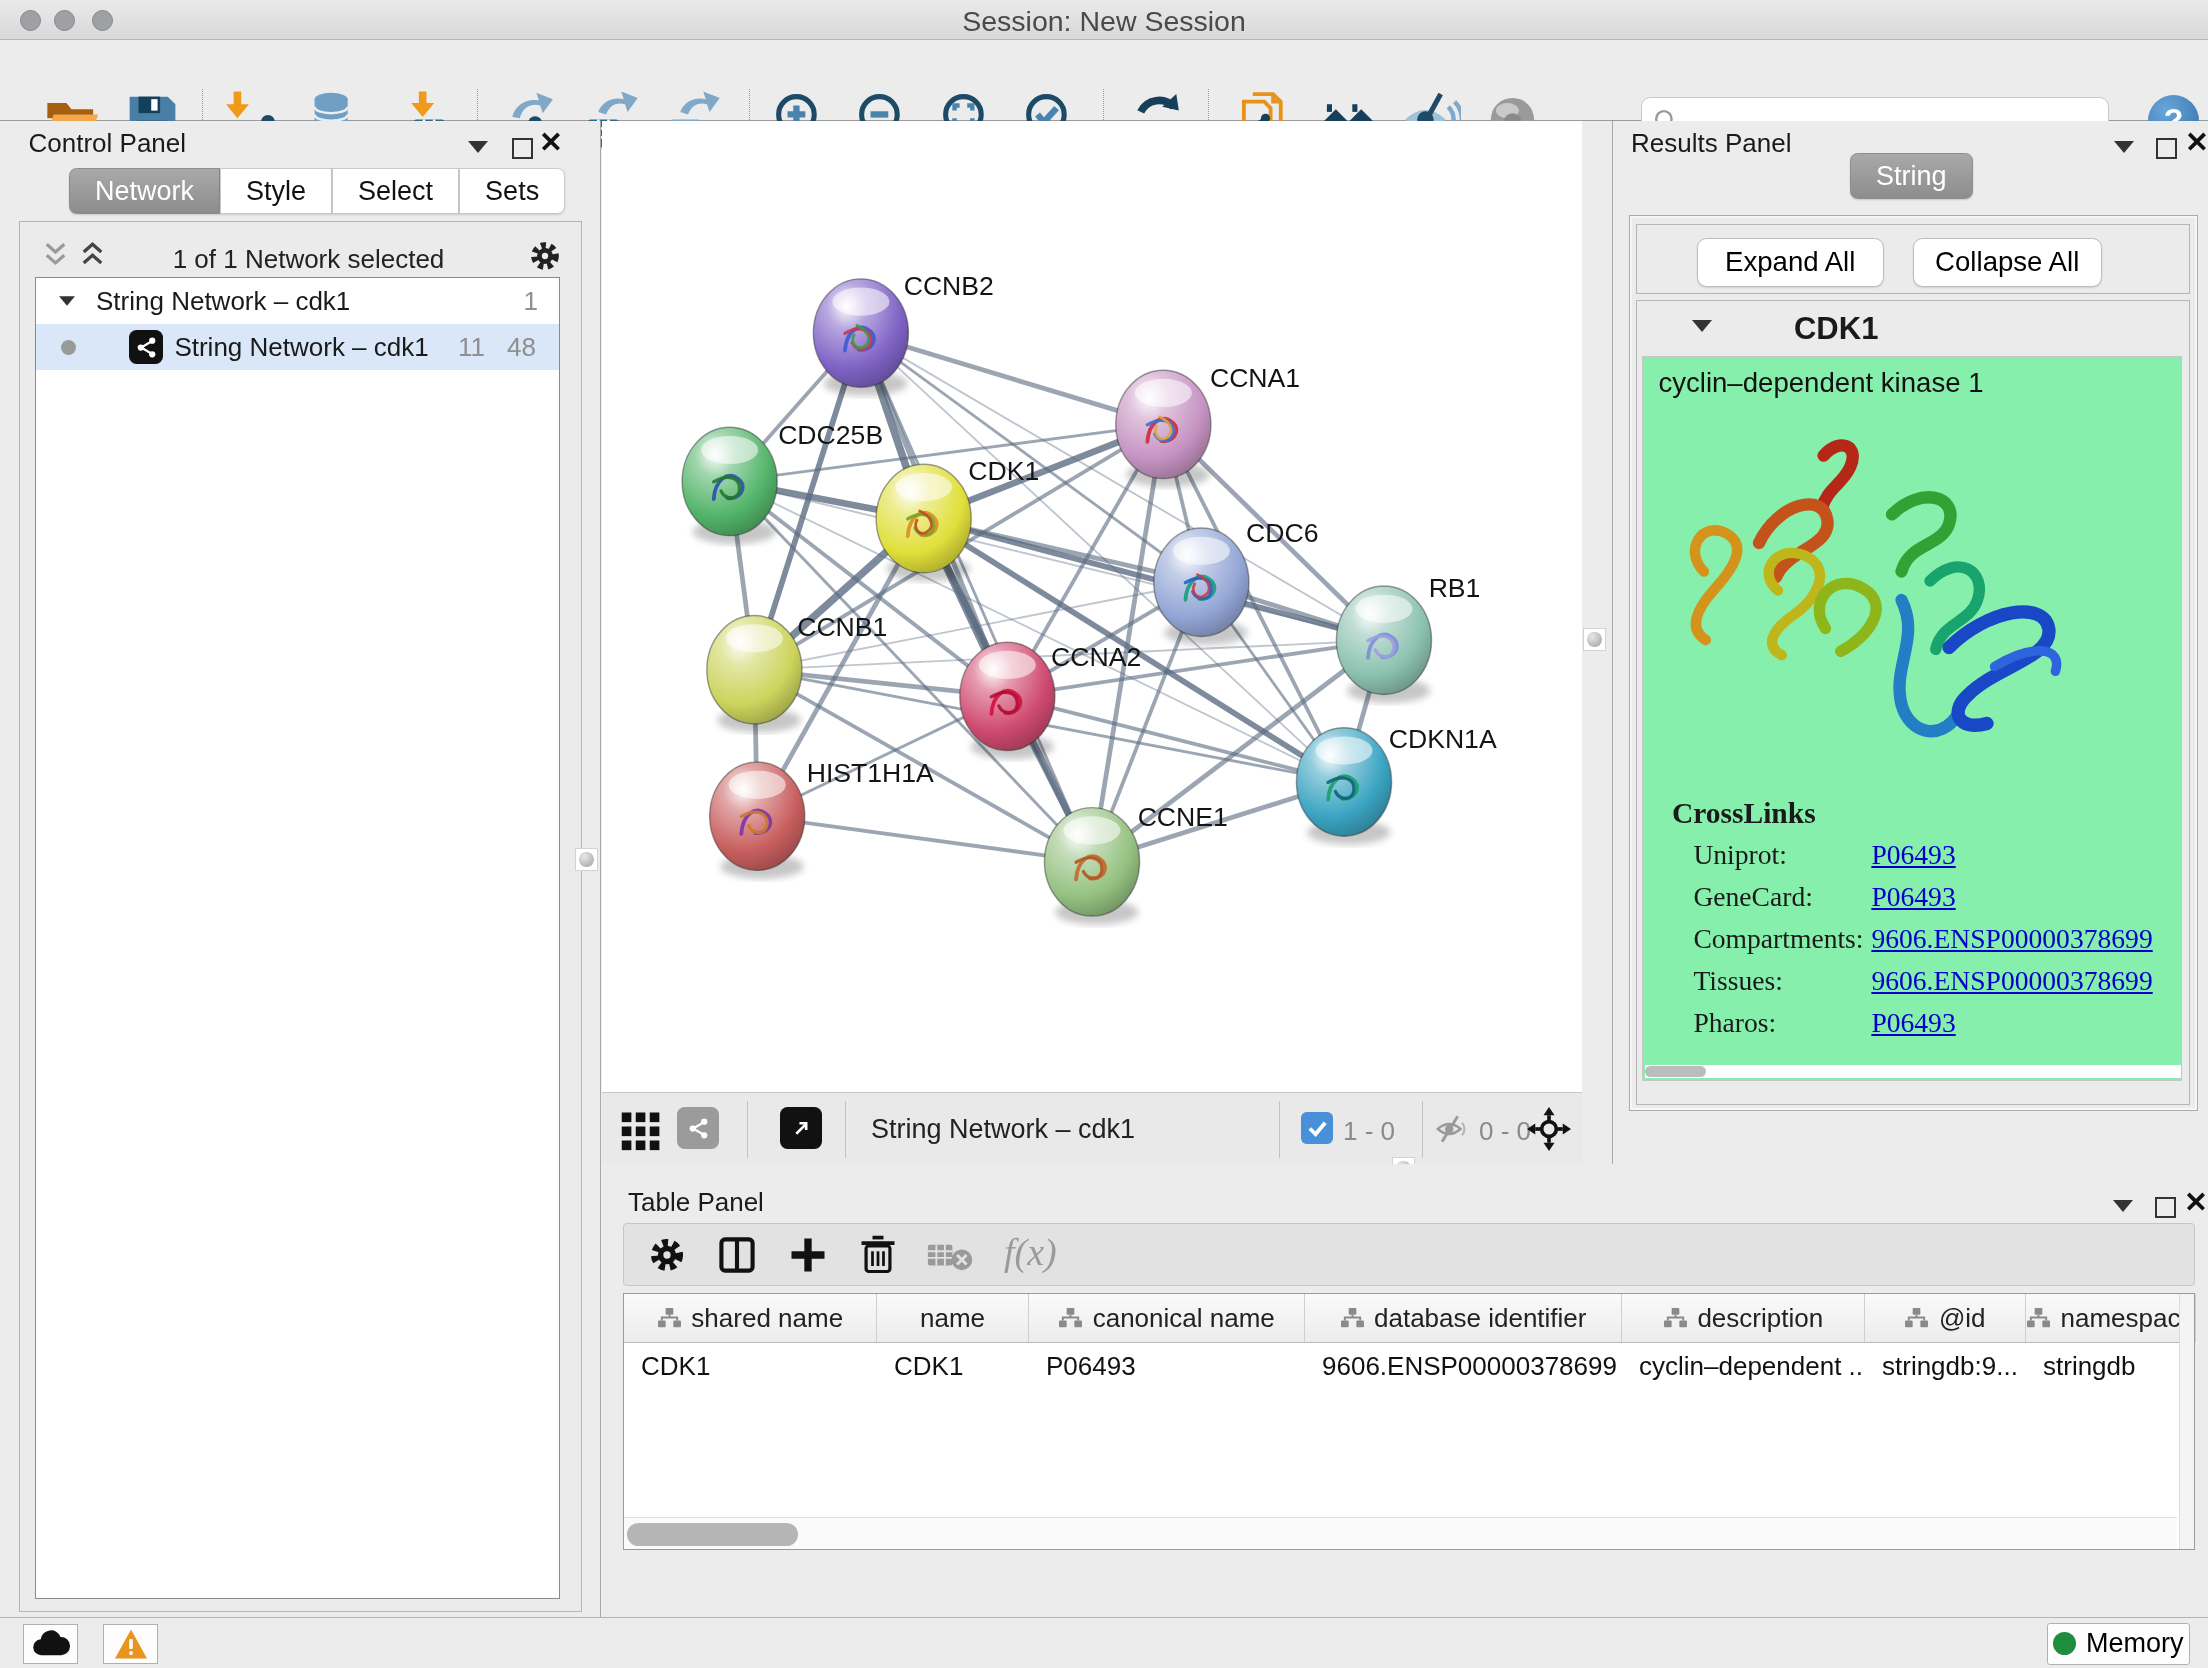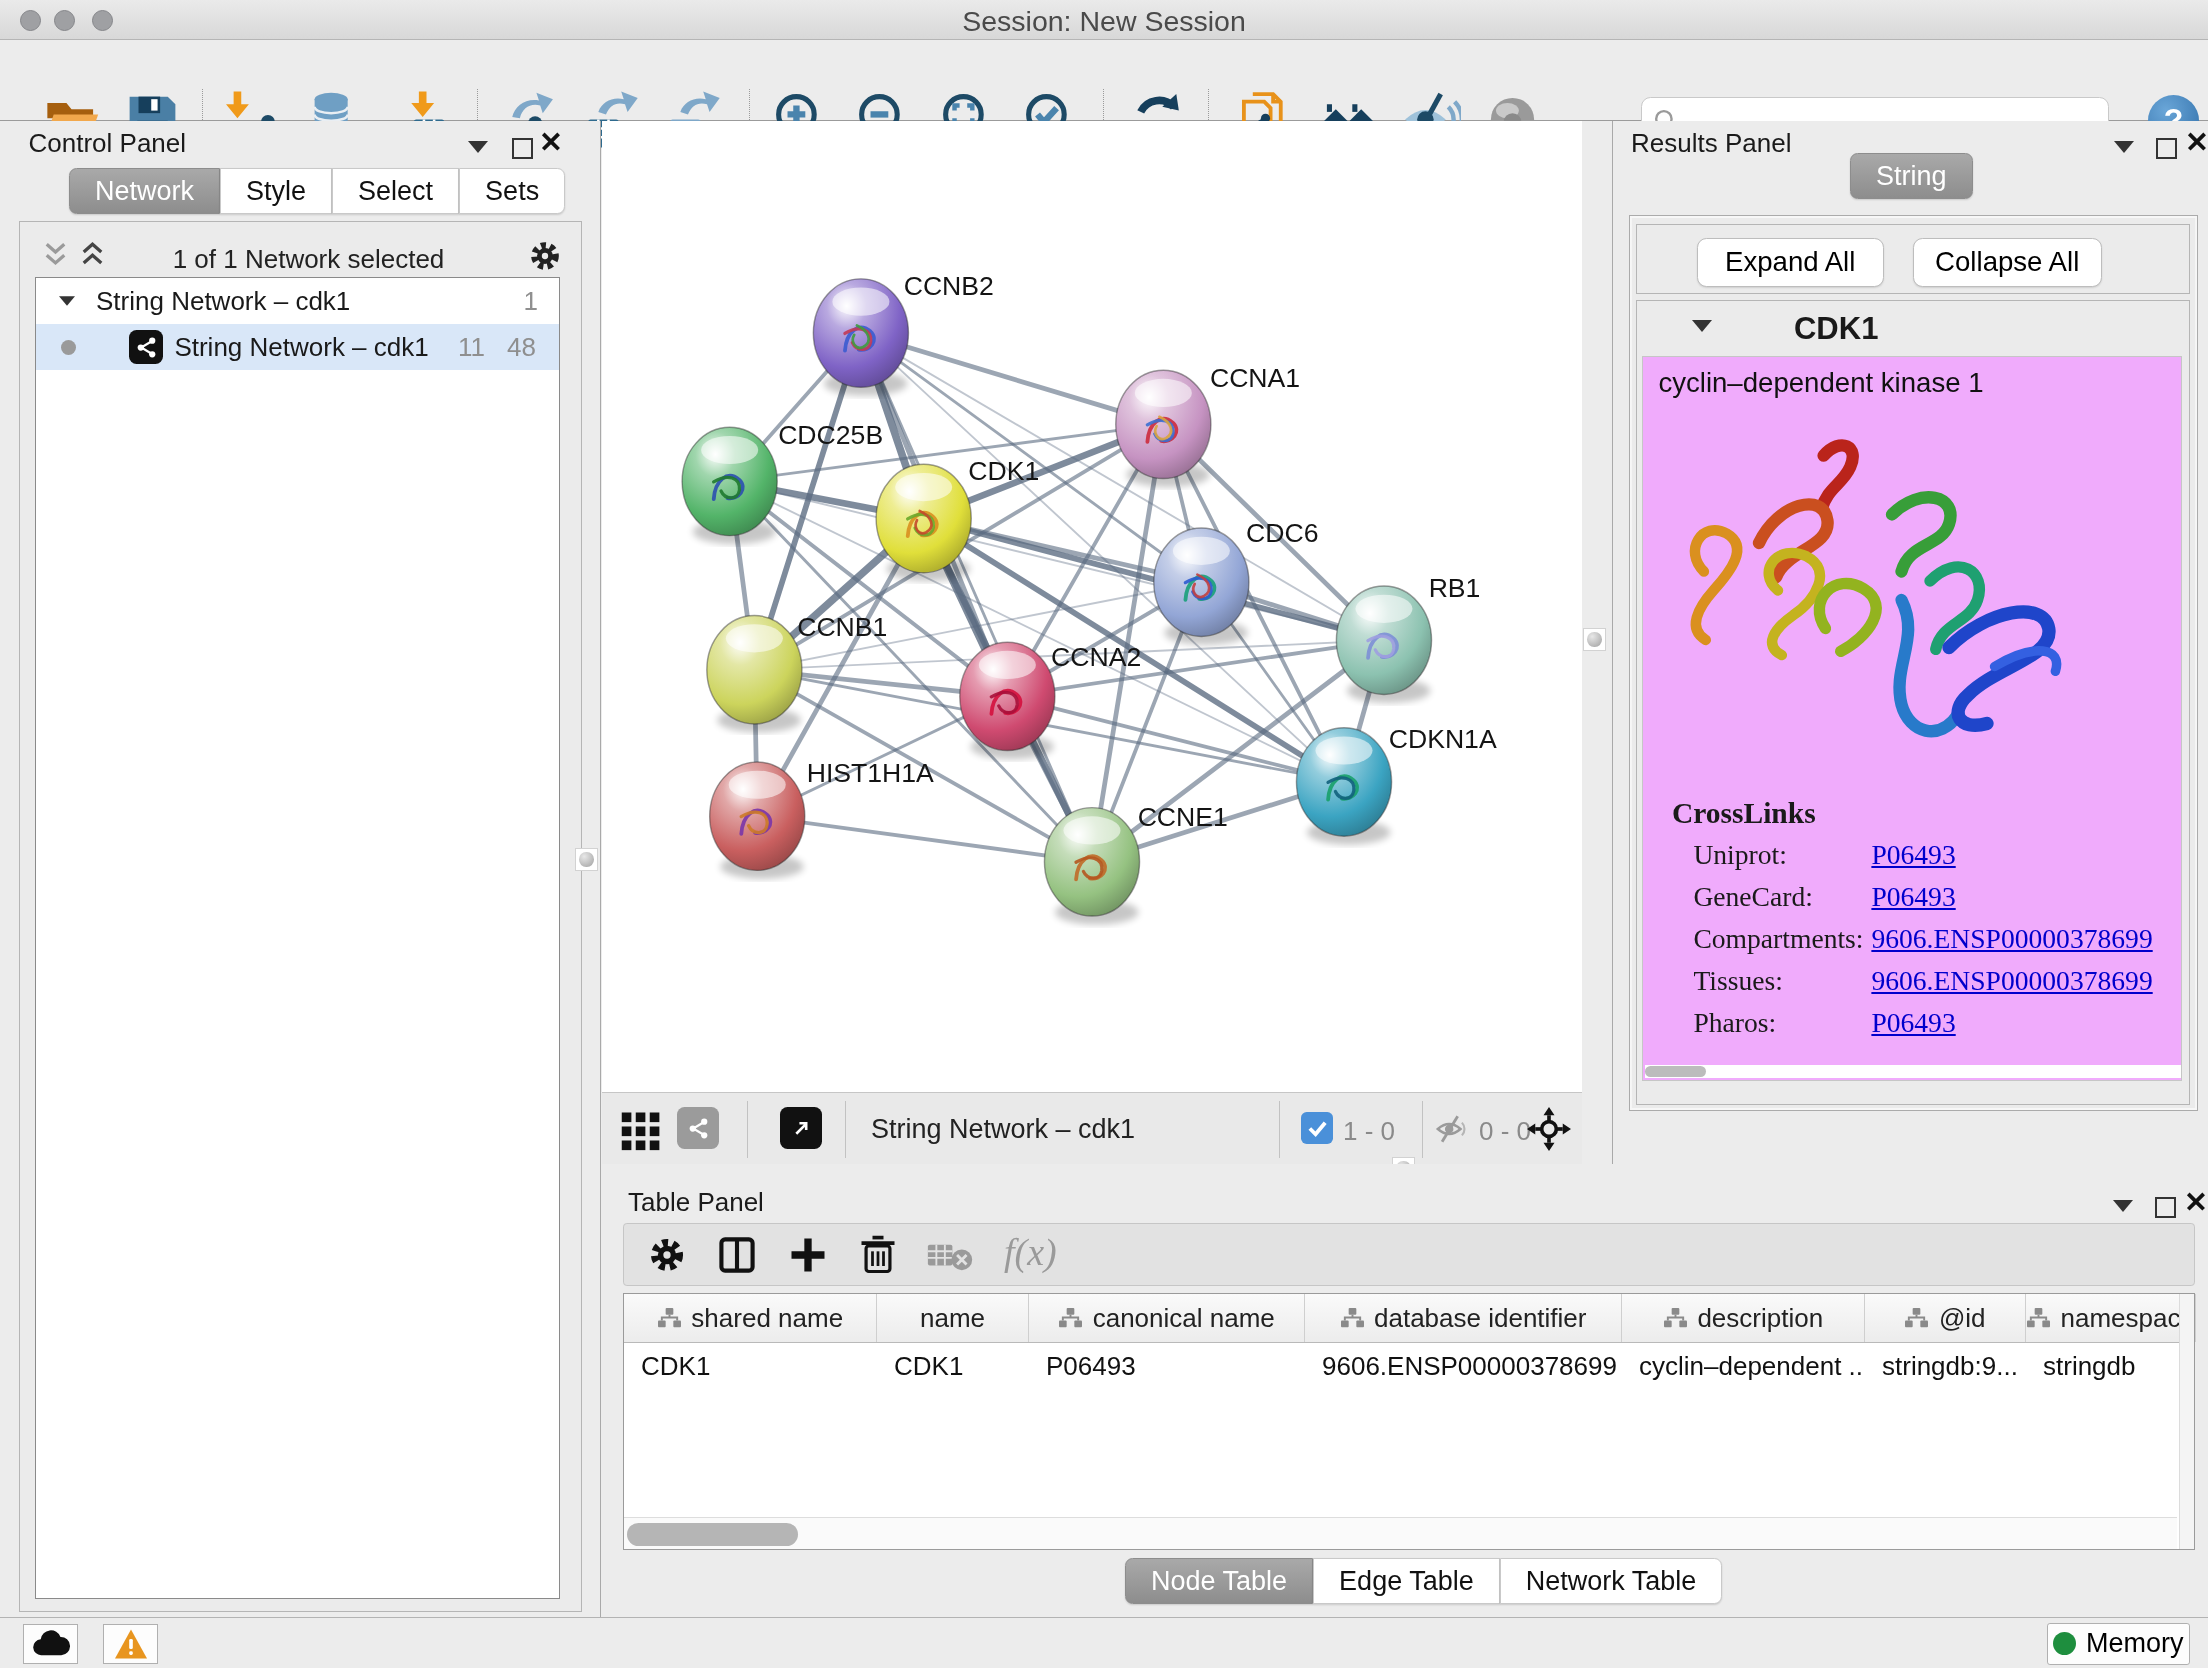--- a/index.html
+++ b/index.html
@@ -85,21 +85,21 @@
     border-left:1px solid #a9a9a9; }
   #rp-tab { position:absolute; left:237px; top:32px; }
   #rp-outer { position:absolute; left:16px; top:94px; width:569px; height:896px;
     background:#ebebeb; border:1.9px solid #ababab; box-shadow:inset 0 0 0 1.9px #f7f7f7; }
   #rp-btnbox { position:absolute; left:5.7px; top:7.6px; width:554px; height:70px; border:1px solid #b5b5b5; }
   .rp-btn { position:absolute; top:13.3px; height:49px; background:#fff; border:1px solid #bdbdbd; border-radius:9.5px;
     font-size:27.6px; font-family:"Liberation Sans",sans-serif; cursor:pointer; box-shadow:0 1px 1.9px rgba(0,0,0,0.12); }
   #rp-cdk1box { position:absolute; left:5.7px; top:84px; width:554px; height:805px; border:1px solid #b5b5b5; }
   #rp-cdk1-head { position:absolute; left:0; top:0; width:100%; height:53px; }
   #rp-cdk1-name { position:absolute; left:0; top:9.5px; width:399px; text-align:center; font-size:31px; font-weight:bold; }
-  #rp-inner { position:absolute; left:5.7px; top:55px; width:540px; height:725px; background:#f0abfc; border:1px solid #c6c6c6; overflow:hidden; }
+  #rp-inner { position:absolute; left:5.7px; top:55px; width:540px; height:725px; background:#86efac; border:1px solid #c6c6c6; overflow:hidden; }
   #rp-desc { position:absolute; left:15px; top:9.5px; font-size:27.6px; color:#111; }
   #protein-svg { position:absolute; left:21px; top:72px; }
   #rp-crosslinks-title { position:absolute; left:28.5px; top:440px; font-family:"Liberation Serif",serif; font-weight:bold; font-size:29.5px; }
   .cl-row { position:absolute; left:50px; font-family:"Liberation Serif",serif; font-size:27.6px; }
   .cl-val { position:absolute; left:228px; color:#0000cc; text-decoration:underline; font-family:"Liberation Serif",serif; font-size:27.6px; cursor:pointer; white-space:nowrap; }
   #rp-scrollstrip { position:absolute; left:1.9px; bottom:1.9px; width:536px; height:13.3px; background:#fff; }
   #rp-scrollthumb { position:absolute; left:0; top:1px; width:61px; height:11.4px; background:#bcbcbc; border-radius:5.7px; }
 
   
   #table-panel { left:602px; top:1164px; width:1606px; height:453px; background:#ececec; }
@@ -824,21 +824,20 @@
           <div class="td" style="width: 243px;">cyclin–dependent ...</div>
           <div class="td" style="width: 161px;">stringdb:9...</div>
           <div class="td" style="width: 170px;">stringdb</div>
         </div>
       <div id="tp-vscroll"></div>
       <div id="tp-hscroll">
           <span id="tp-hthumb"></span>
         </div>
     </div>
 
-    <div id="tp-tabs"><span class="tab active">Node Table</span><span class="tab">Edge Table</span><span class="tab">Network Table</span></div>
   </div>
 
   <div id="statusbar" class="abs">
     <button class="sb-btn" style="left:23px">
       <svg width="38" height="28.5" viewBox="0 0 48 34">
           <path d="M12 32a10 10 0 0 1-1-20A13 13 0 0 1 36 9a9 9 0 0 1 1 23z" fill="#111"></path>
         </svg>
     </button>
     <button class="sb-btn" style="left:103px">
       <svg width="36" height="32" viewBox="0 0 48 44">

